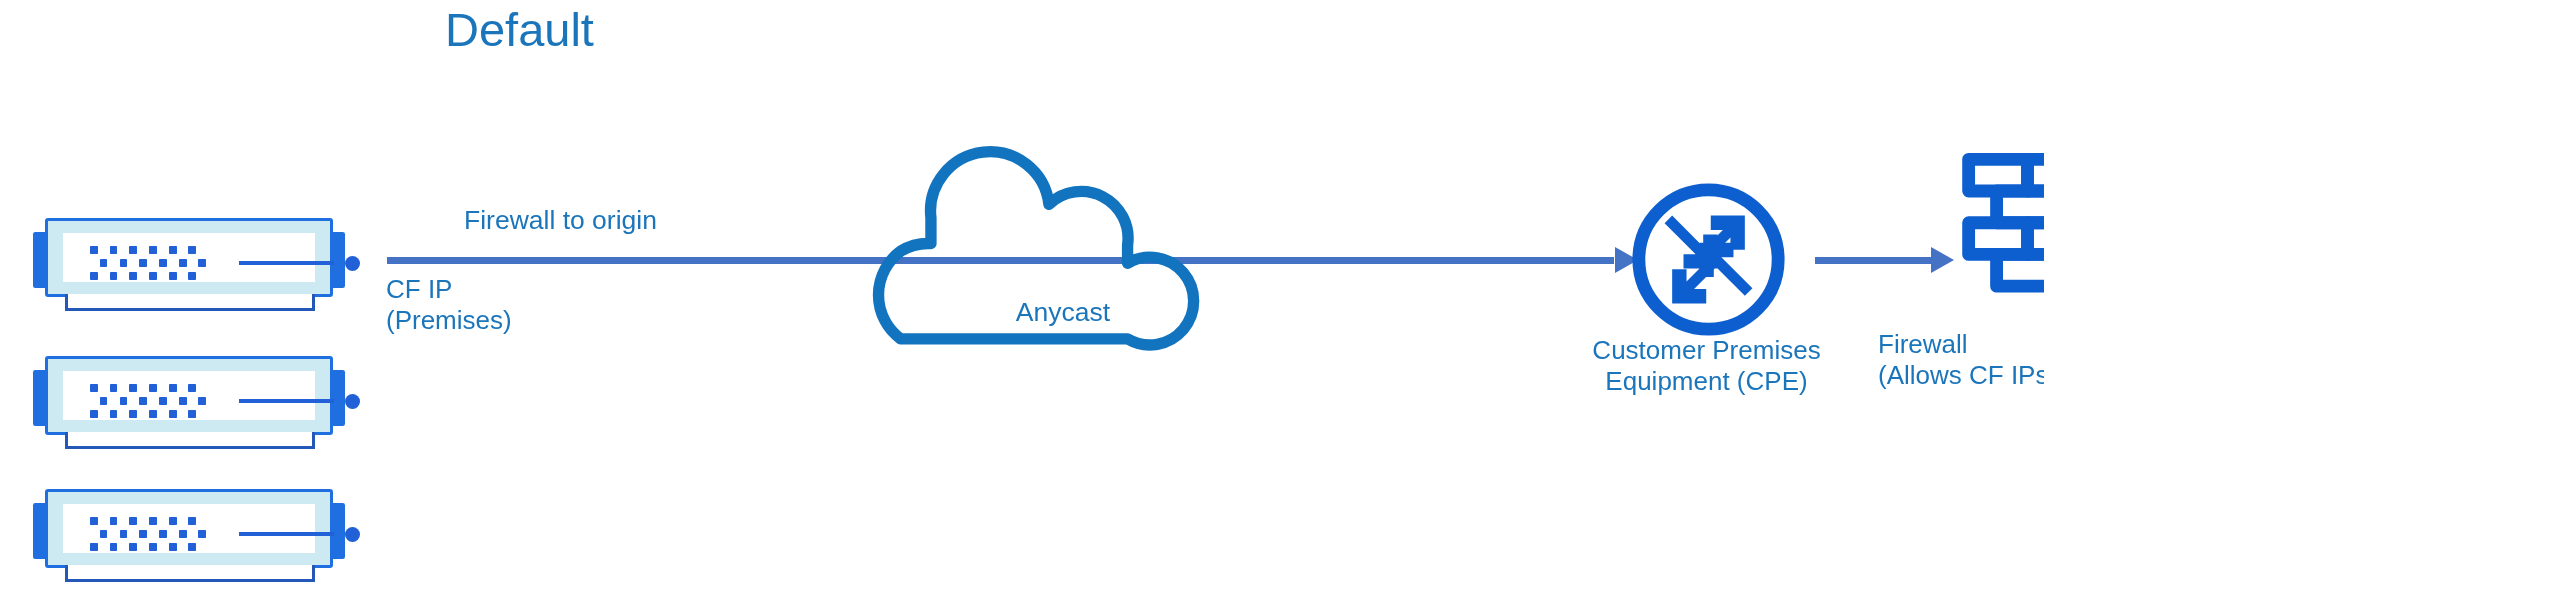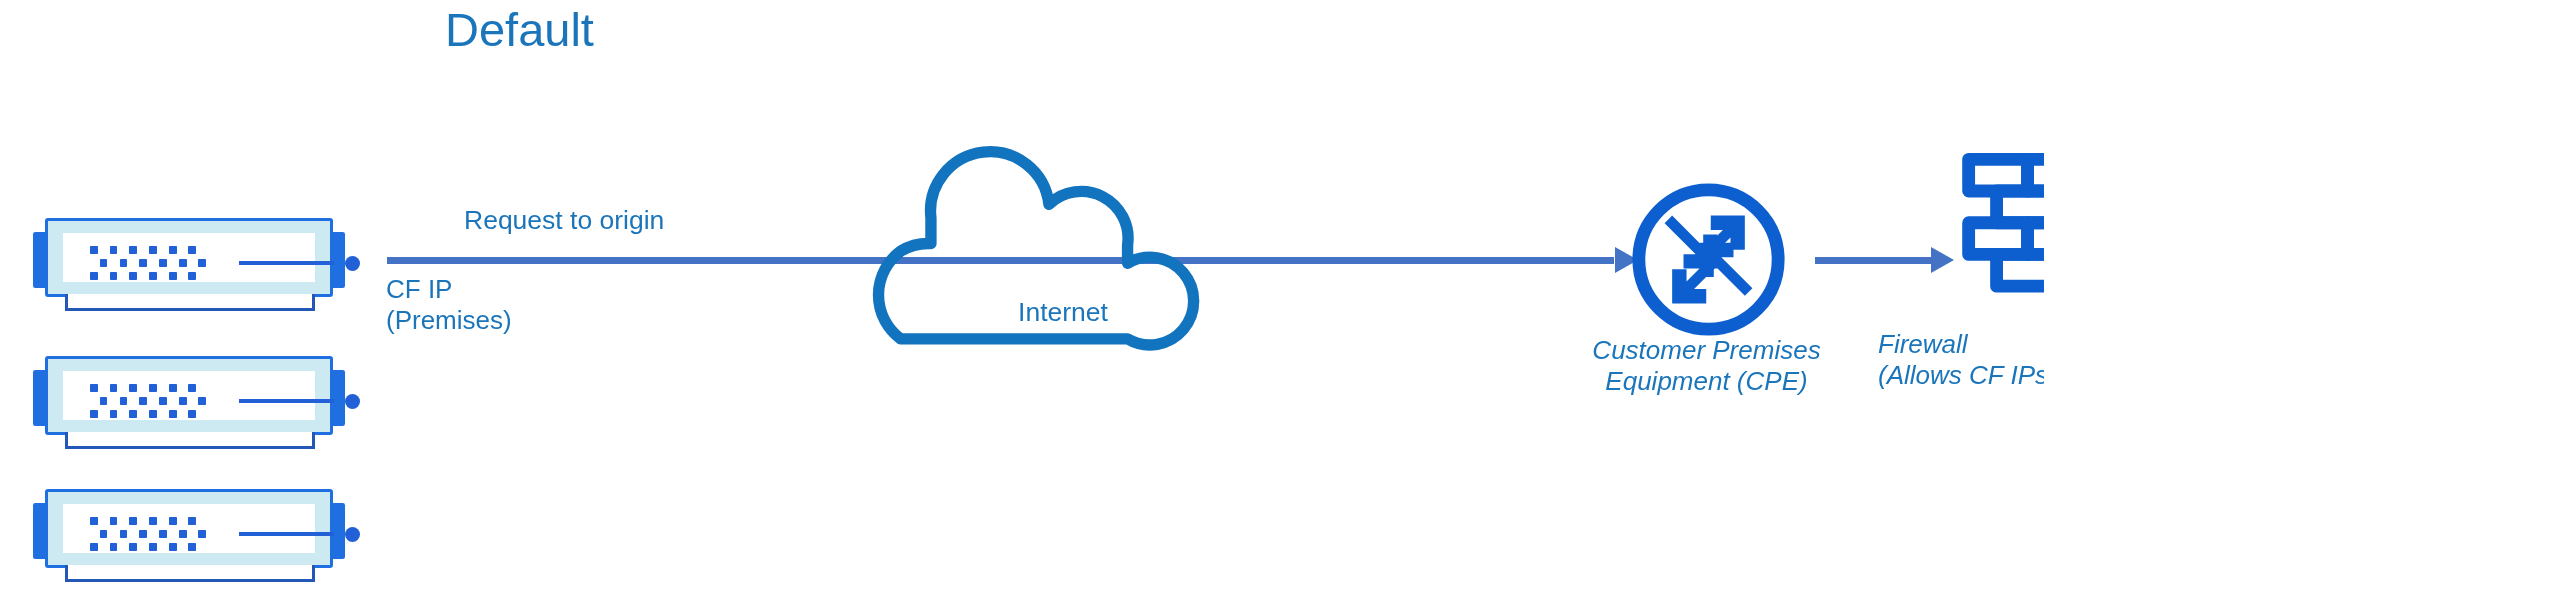--- a/index.html
+++ b/index.html
@@ -145,21 +145,21 @@
   }
 
   
   .label {
     position: absolute;
     color: #1b75bb;
     font-size: 26px;
     line-height: 31px;
     white-space: pre-line;
   }
-  .label.center { text-align: center; font-style: italic; }
+  .label.center { text-align: center; }
 
   #label-request { left: 464px; top: 205px; font-size: 26.5px; }
   #label-cfip    { left: 386px; top: 274px; }
   #label-internet{ left: 938px; top: 297px; width: 250px; text-align: center; font-size: 26.5px; }
   #label-cpe     { left: 1536px; top: 335px; width: 341px; text-align: center; }
   #label-firewall{ left: 1878px; top: 329px; width: 344px; text-align: left; }
   #label-origin  { left: 2246px; top: 335px; width: 288px; }
   #label-cloudflared { left: 2346px; top: 388px; width: 227px; font-size: 25px; line-height: 30px; }
 
   
@@ -282,37 +282,37 @@
         <div class="rack-line"></div>
         <div class="rack-dot"></div>
       </div>
     </div>
     <div class="rack-base"></div>
   </div>
 
   <div class="abs arrow-line" style="left:387px; top:257px; width:1227px;"></div>
   <div class="abs arrow-head" style="left:1615px; top:247px;"></div>
 
-  <div class="abs label" id="label-request">Request to origin</div>
+  <div class="abs label" id="label-request">Firewall to origin</div>
 
   <div class="abs label" id="label-cfip">CF IP
 (Premises)</div>
 
   <svg class="abs" id="internet-cloud" viewBox="0 0 580 320">
     <path d="M80 300
              A72 72 0 0 1 80 184
              A70 70 0 0 1 120 174
              L120 140
              A78 78 0 0 1 276 122
              A62 62 0 0 1 380 176
              L380 200
              A58 58 0 1 1 380 300
              Z" fill="none" stroke="#1273bf" stroke-width="15" stroke-linejoin="round"></path>
   </svg>
-  <div class="abs label" id="label-internet">Internet</div>
+  <div class="abs label" id="label-internet">Anycast</div>
 
   <svg class="abs" id="cpe-icon" viewBox="0 0 210 210">
     <circle cx="105" cy="105" r="92" fill="none" stroke="#0d5fd0" stroke-width="17"></circle>
 
     <g fill="#0d5fd0">
       <polygon points="57,47 47,57 88,98 72,98 72,117 117,117 117,72 98,72 98,88"></polygon>
 
       <polygon points="153,47 108,47 108,66 124,66 93,97 103,107 134,76 134,92 153,92"></polygon>
 
       <polygon points="57,163 102,163 102,144 86,144 117,113 107,103 76,134 76,118 57,118"></polygon>

